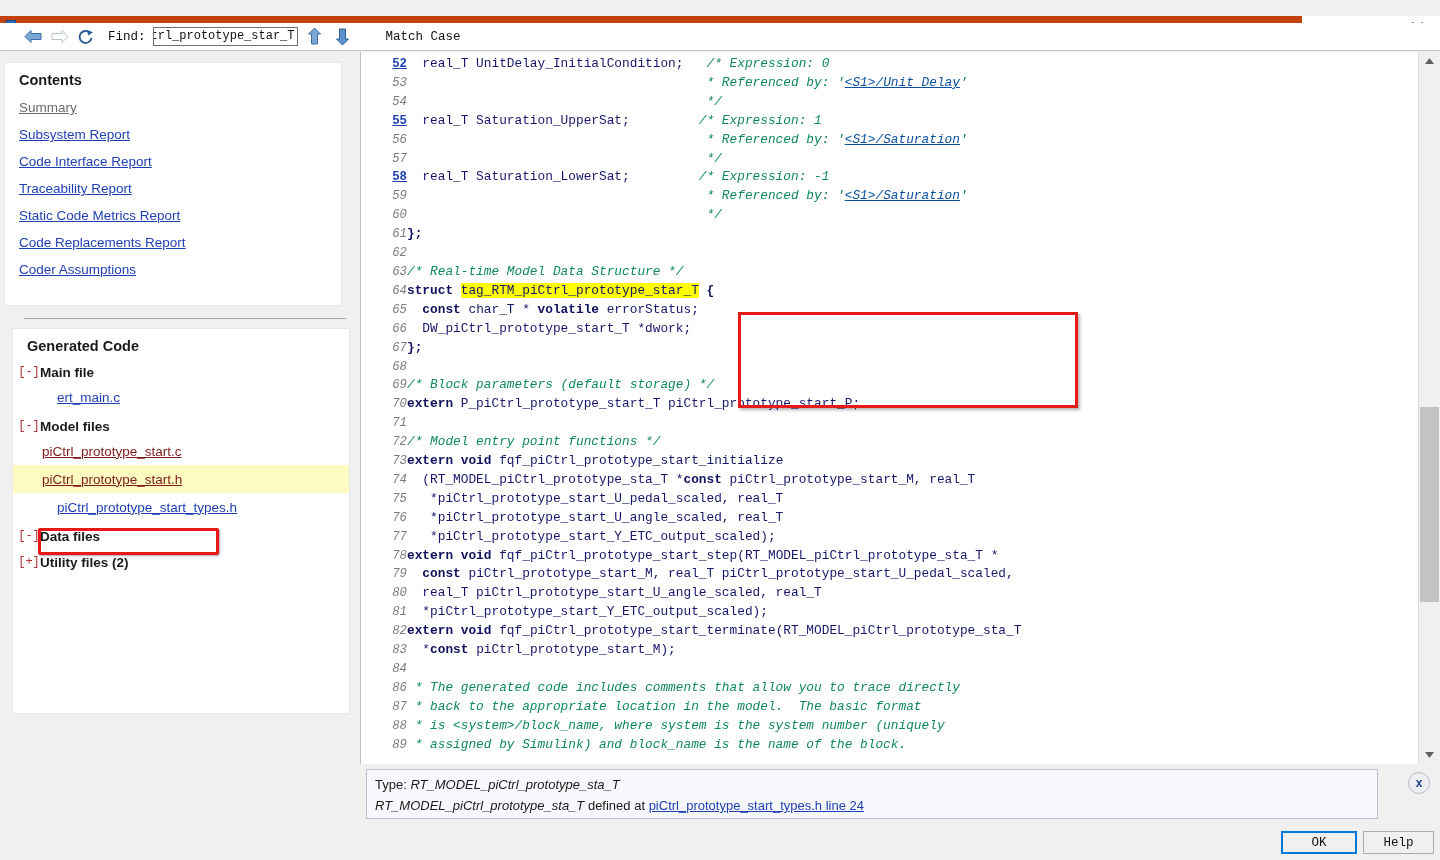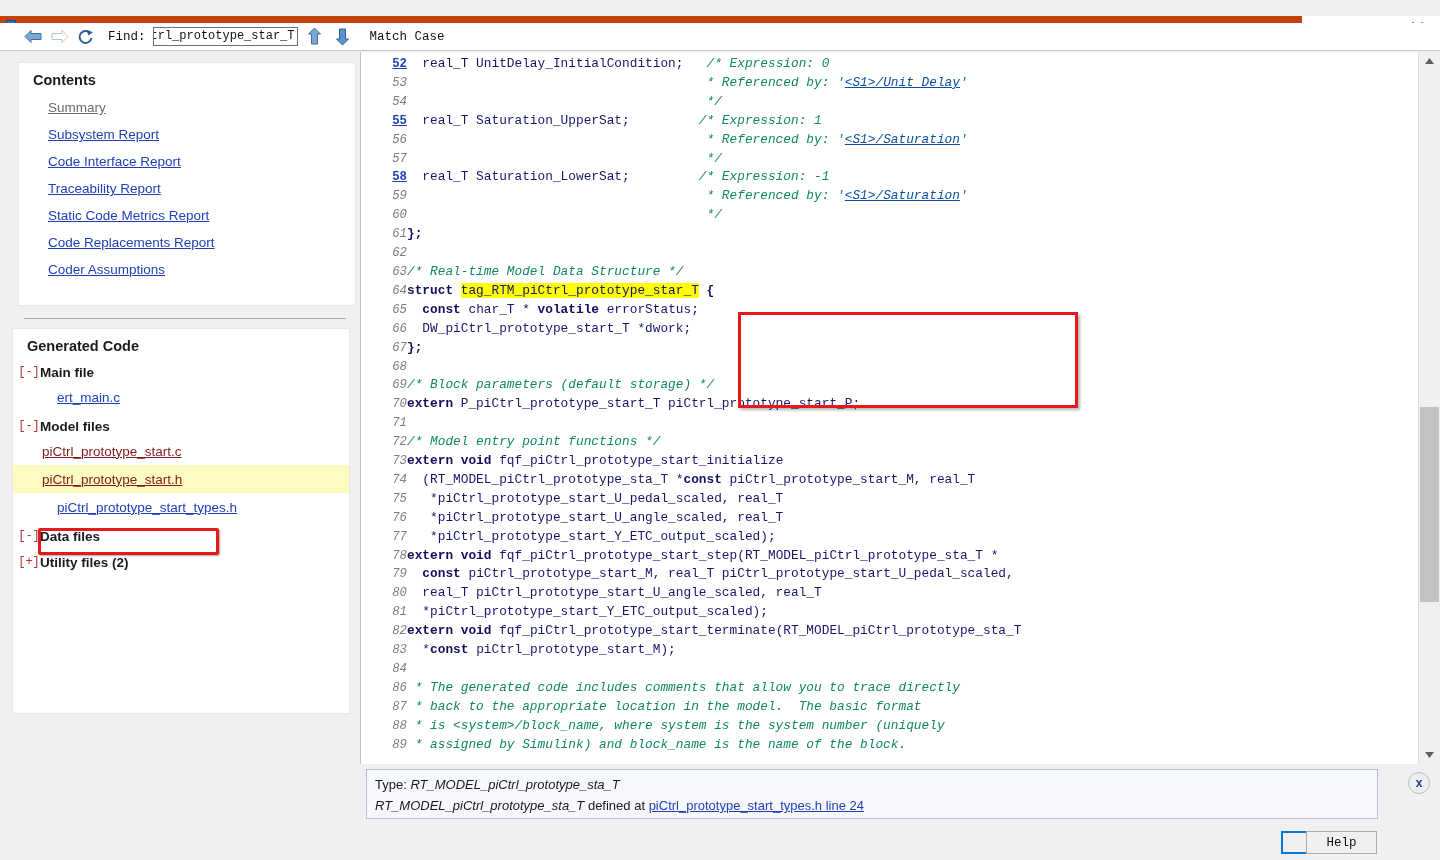--- a/index.html
+++ b/index.html
@@ -62,37 +62,37 @@
     width: 145px; height: 19px;
     border: 1px solid #707070; background: #fff;
     font-family: "Liberation Mono", monospace; font-size: 12px;
     color: #111; padding: 0 2px; line-height: 17px;
     overflow: hidden; white-space: nowrap;
     direction: rtl; text-align: left;
   }
   .vert-arrow { width: 22px; height: 22px; margin-left: 6px; display:flex; align-items:center; justify-content:center;}
   .match-case {
     font-family: "Liberation Mono", monospace; font-size: 12.5px;
-    color: #111; margin-left: 16px;
+    color: #111; margin-left: 32px;
   }
 
   
   #sidebar {
     position: absolute; left: 0; top: 52px; width: 360px; height: 712px;
     background: #f0f0f0;
   }
-  #contents-panel { position: absolute; left: 18px; top: 10px; width: 338px; height: 244px;
+  #contents-panel { position: absolute; left: 4px; top: 10px; width: 338px; height: 244px;
     background:#fff; border:1px solid #e8e8e8; margin:0;}
   .panel-header {
     font-size: 14.5px; font-weight: bold; color: #1a1a1a;
     padding: 9px 0 0 14px;
   }
   .toc-link {
     display: block; font-size: 13.5px; color: #1f3fb5;
-    text-decoration: underline; padding-left: 29px; margin-top: 12px;
+    text-decoration: underline; padding-left: 14px; margin-top: 12px;
     width: max-content; cursor: pointer;
   }
   .toc-link.visited { color: #6b6b6b; }
 
   #sidebar-divider {
     position: absolute; left: 24px; top: 266px; width: 322px;
     border-top: 1px solid #a9a9a9;
   }
 
   #gencode-panel {
@@ -212,21 +212,21 @@
     position: absolute; left: 0; top: 826px; width: 1440px; height: 34px;
     background: #f0f0f0;
   }
   .btn {
     position: absolute; top: 5px; height: 23px; width: 76px;
     font-family: "Liberation Mono", monospace; font-size: 12.5px;
     display: flex; align-items: center; justify-content: center;
     background: #f0f0f0; color: #111; cursor: pointer;
   }
   #ok-btn { left: 1281px; border: 2px solid #0078d7; background:#f0f0f0; }
-  #help-btn { left: 1306px; border: 1px solid #adadad; width: 71px;}
+  #help-btn { left: 1363px; border: 1px solid #adadad; width: 71px;}
 
   
   #left-footer {
     position: absolute; left: 0; top: 764px; width: 360px; height: 62px;
     background: #f0f0f0;
   }
 </style>
 </head>
 <body>
 

